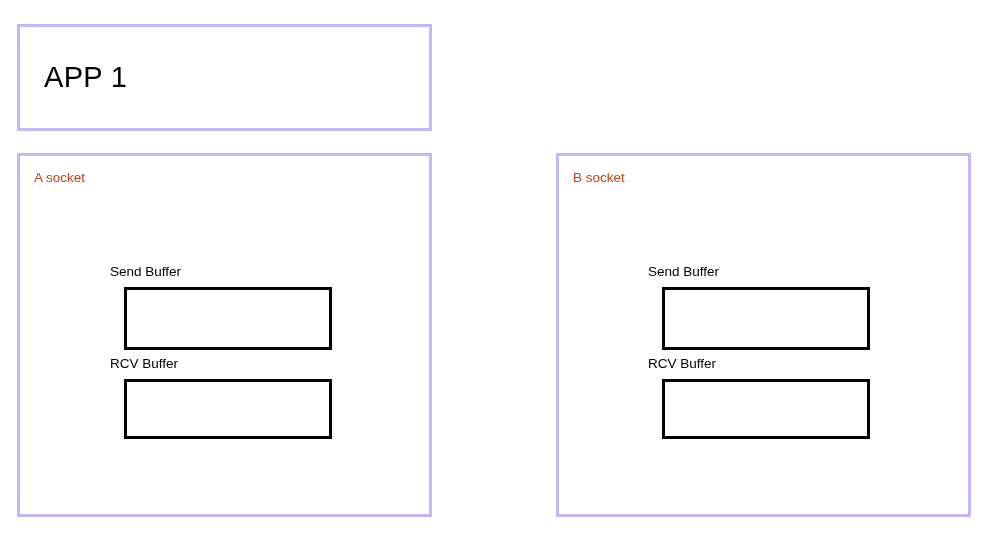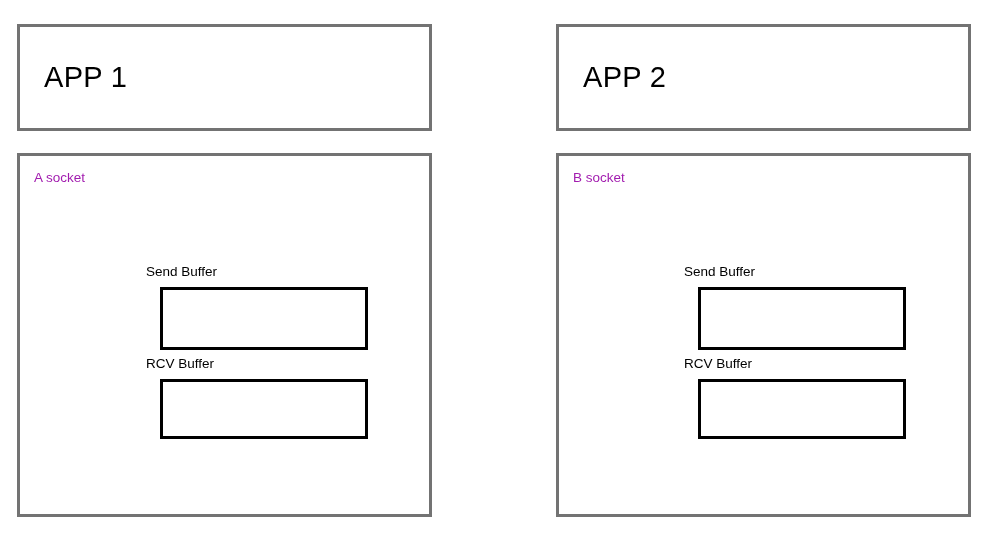--- a/index.html
+++ b/index.html
@@ -17,21 +17,21 @@
     width: 982px;
     height: 533px;
     background: #ffffff;
     overflow: hidden;
   }
 
   
   .box {
     position: absolute;
     background: #ffffff;
-    border: 3px solid #737373;
+    border: 3px solid #c4b5fd;
     box-sizing: border-box;
   }
 
   .app-box {
     left: var(--x);
     top: 24px;
     width: 415px;
     height: 107px;
   }
   .app-title {
@@ -50,29 +50,28 @@
     left: var(--x);
     top: 153px;
     width: 415px;
     height: 364px;
   }
   .socket-label {
     position: absolute;
     left: 14px;
     top: 14px;
     font-size: 13.5px;
-    color: #a21caf;
+    color: #c2410c;
     white-space: nowrap;
   }
 
   
   .buffer-group {
     position: absolute;
     left: var(--bx);
-    margin-left: 36px;
   }
   .buffer-group.send { top: 108px; }
   .buffer-group.rcv  { top: 200px; }
 
   .buffer-label {
     font-size: 13.5px;
     color: #000000;
     white-space: nowrap;
     margin: 0 0 8px 0;
     padding-left: 0;
@@ -103,23 +102,20 @@
       <div class="buffer-label">Send Buffer</div>
       <div class="buffer-rect"></div>
     </div>
 
     <div class="buffer-group rcv" style="--bx:90px">
       <div class="buffer-label">RCV Buffer</div>
       <div class="buffer-rect"></div>
     </div>
   </div>
 
-  <div class="box app-box" style="--x:556px">
-    <span class="app-title">APP 2</span>
-  </div>
 
   <div class="box socket-box" style="--x:556px">
     <span class="socket-label">B socket</span>
 
     <div class="buffer-group send" style="--bx:89px">
       <div class="buffer-label">Send Buffer</div>
       <div class="buffer-rect"></div>
     </div>
 
     <div class="buffer-group rcv" style="--bx:89px">

